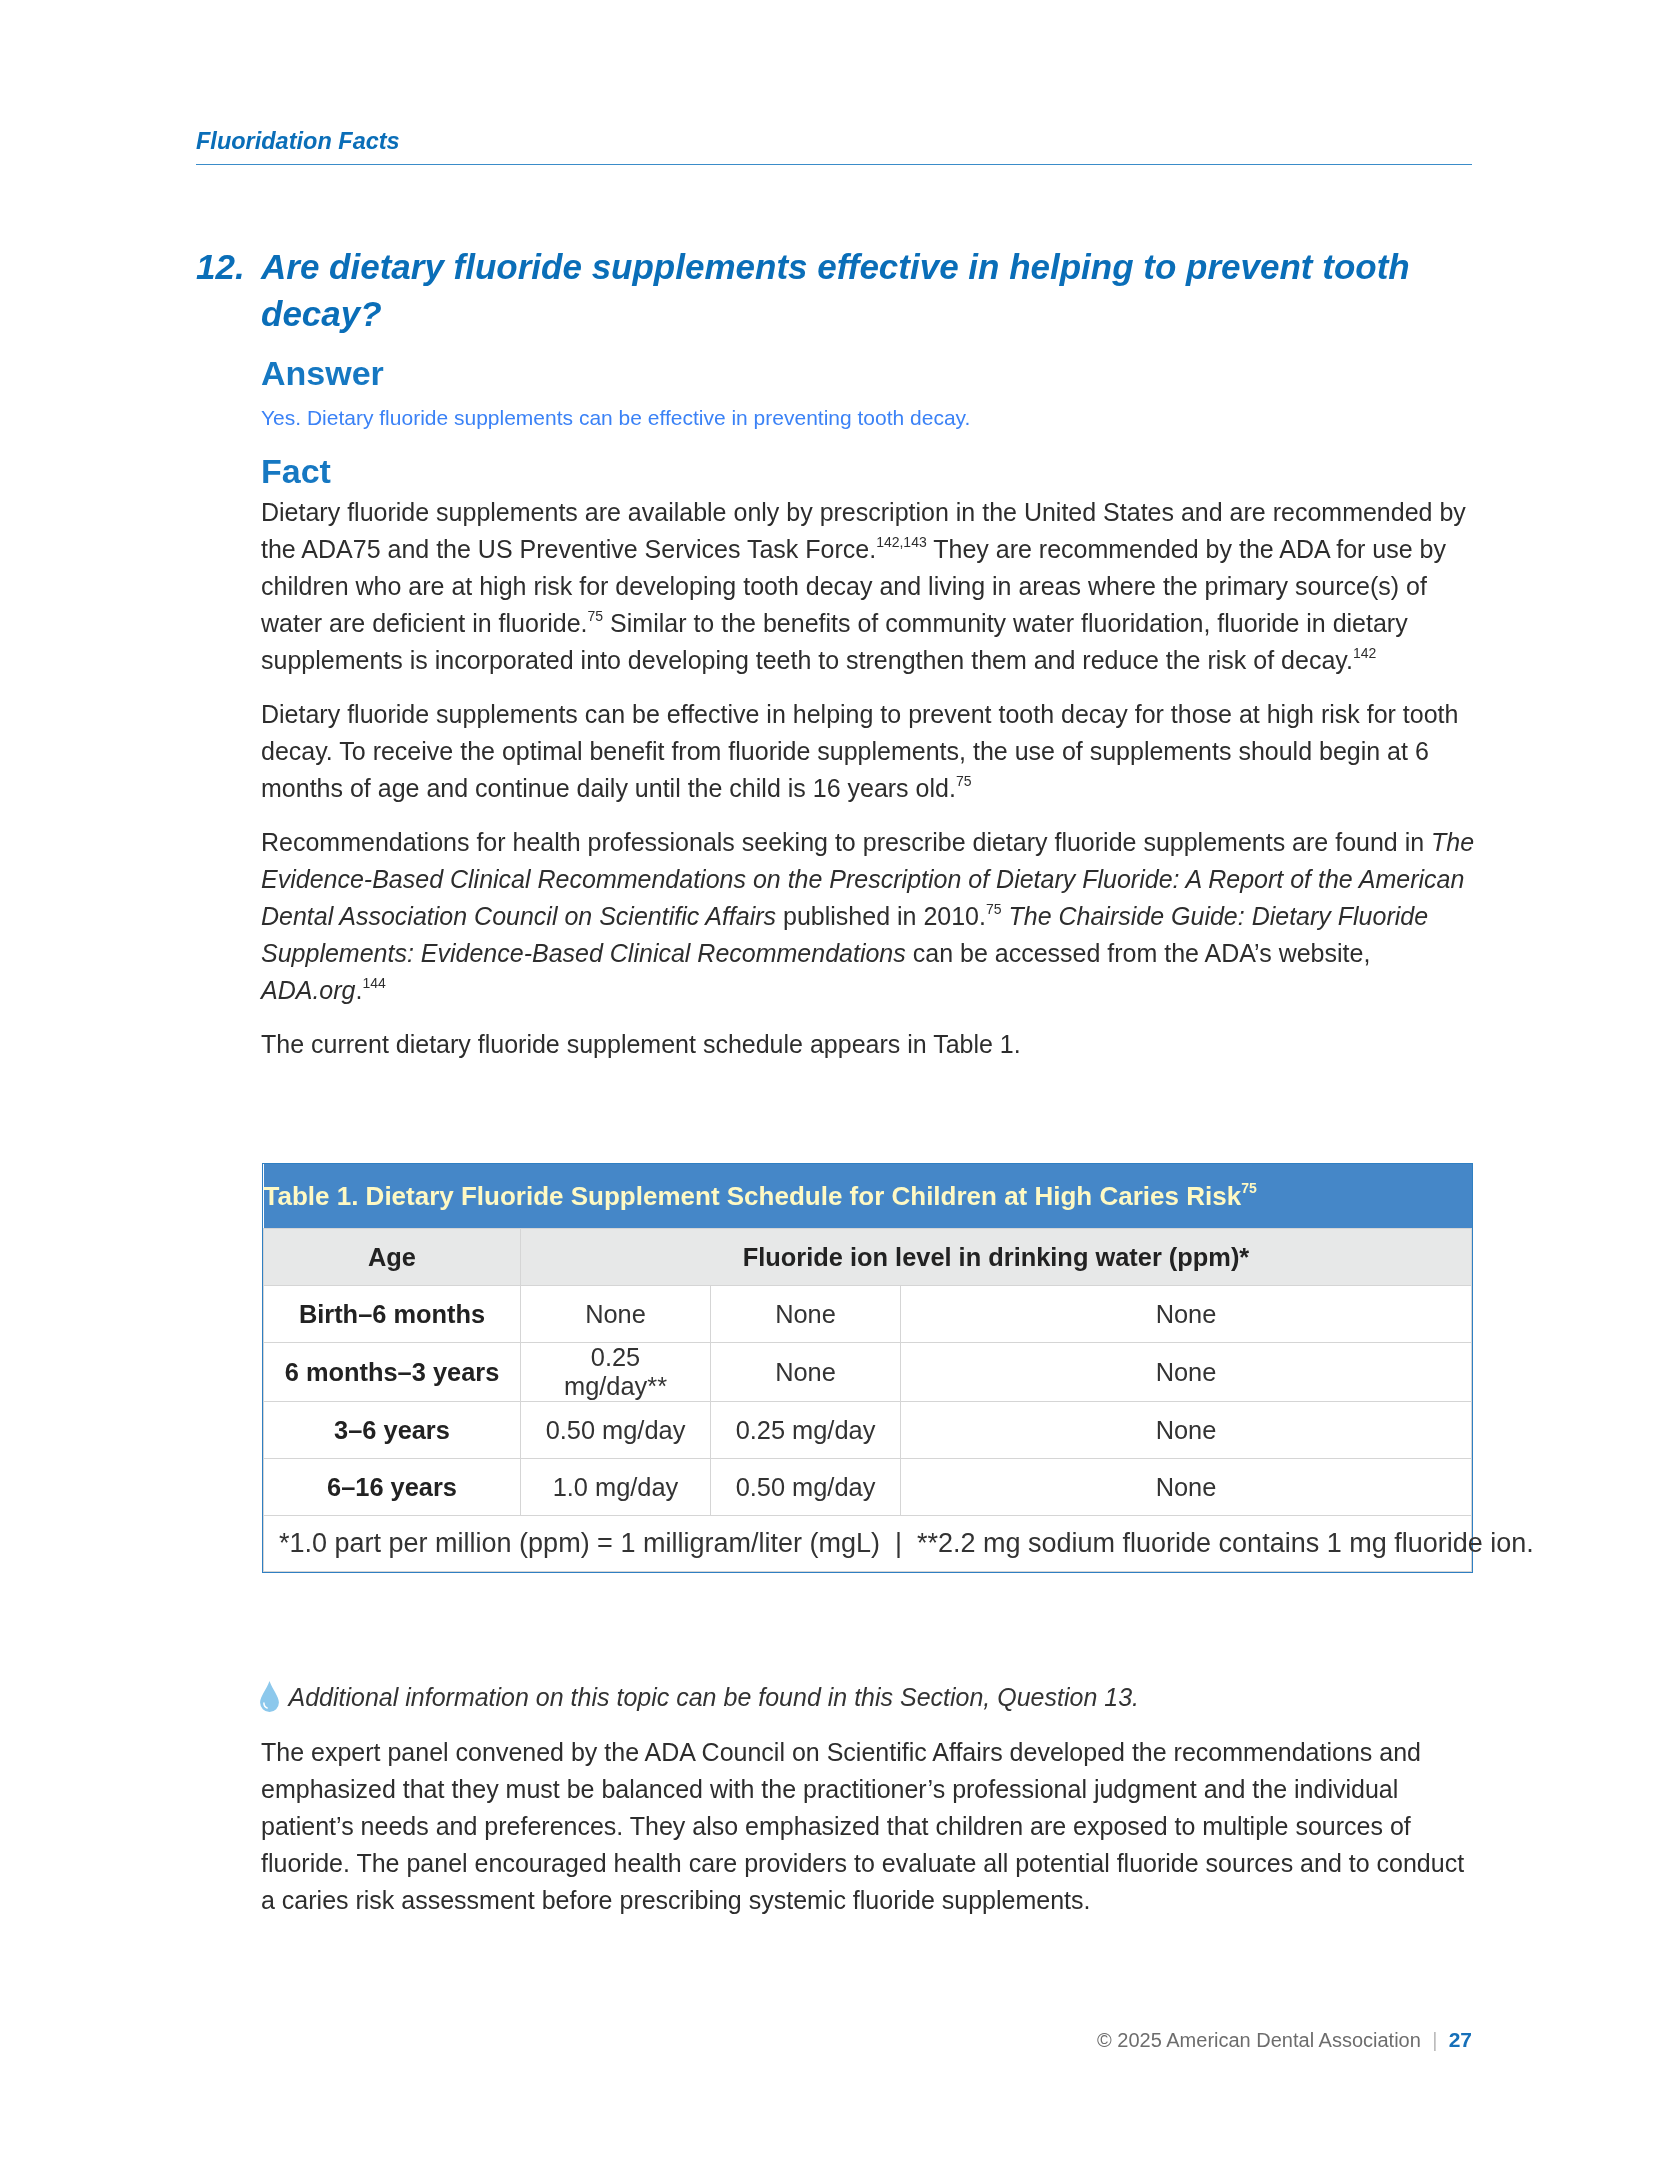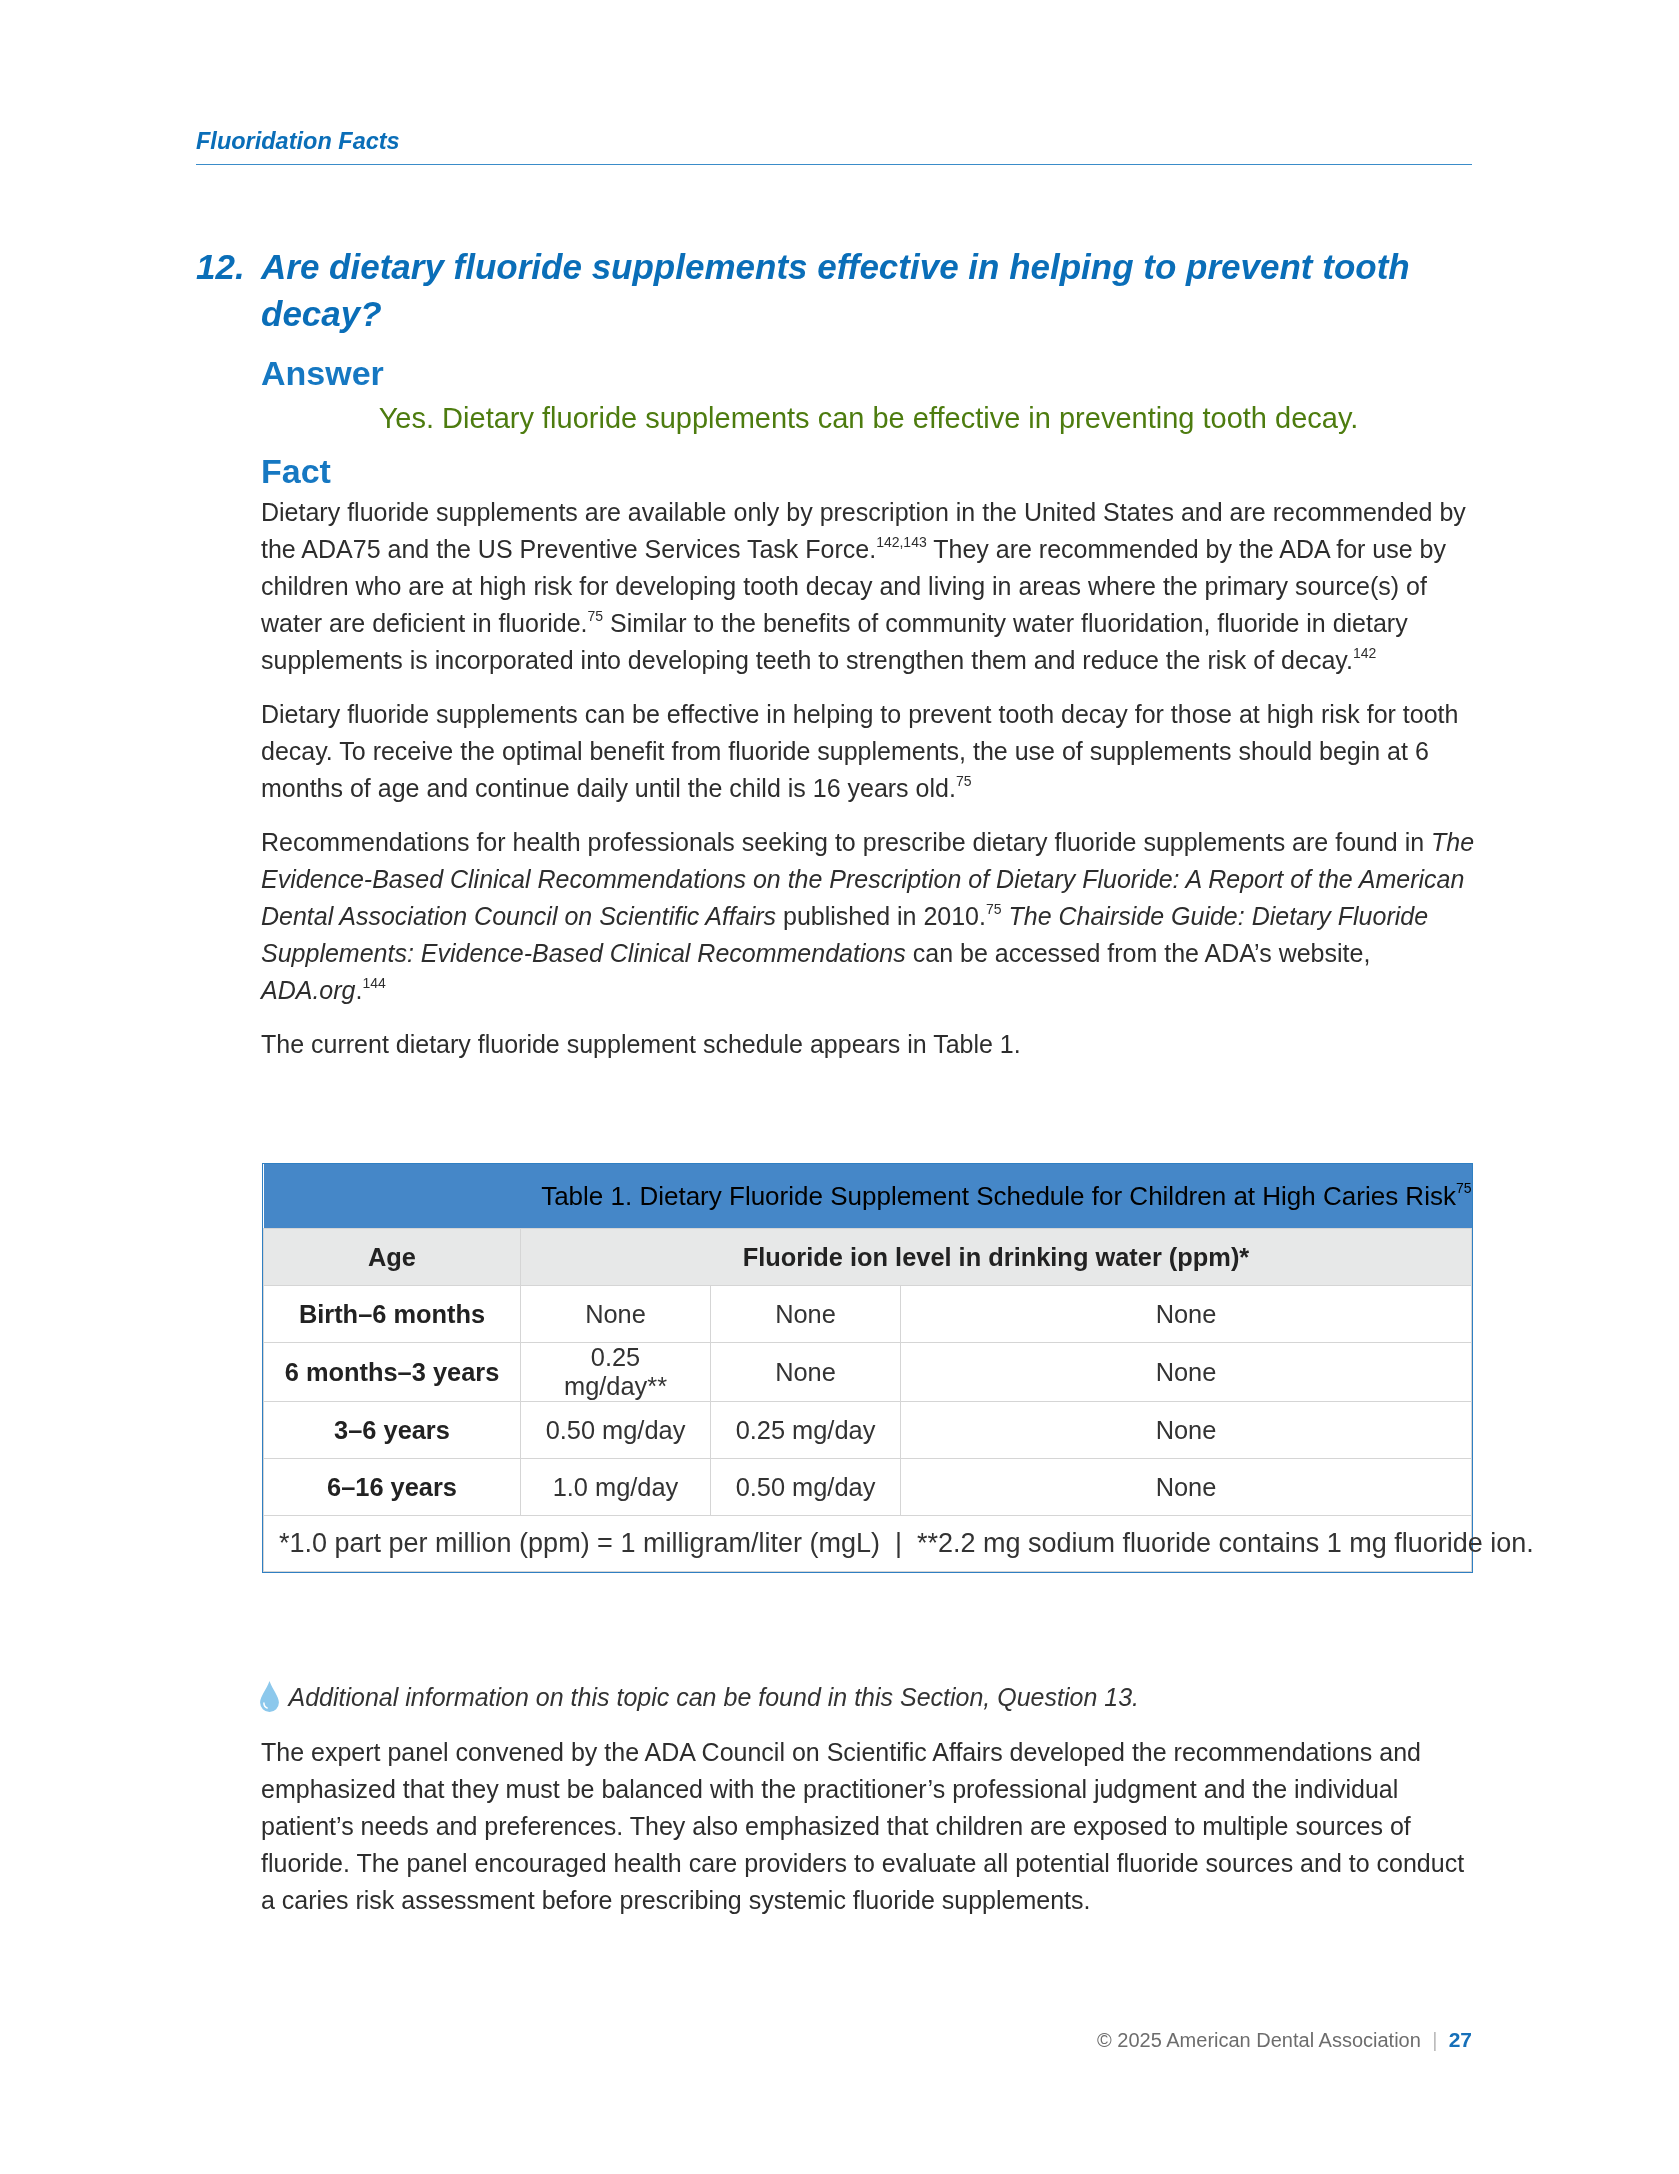--- a/index.html
+++ b/index.html
@@ -4,26 +4,26 @@
 <style>
   html, body { margin:0; padding:0; background:#ffffff; }
   body { width:1680px; height:2174px; position:relative; font-family:"Liberation Sans", sans-serif; color:#2b2b2b; overflow:hidden; }
   .running-head { position:absolute; left:196px; width:1276px; top:128px; font-weight:bold; font-style:italic; font-size:23.5px; color:#0a6eb8; }
   .head-rule { position:absolute; left:196px; width:1276px; top:164px; height:0; border-top:1.9px solid #3a8cc9; }
   .q-title { position:absolute; left:196px; top:243px; width:1224px; font-weight:bold; font-size:35px; line-height:47px; color:#0a6eb8; }
   .q-title .num { position:absolute; left:0; top:0; }
   .q-title .txt { display:block; margin-left:65px; }
   .content { position:absolute; left:261px; width:1215px; top:351px; }
   .h-label { font-size:34px; color:#1678c2; line-height:45px; margin:0; }
-  .answer-text { font-size:29px; color:#4d7c0f; line-height:36px; margin:3.8px 0 13px 0;text-align:center; }
+  .answer-text { font-size:21px; color:#3b82f6; line-height:36px; margin:3.8px 0 13px 0; }
   p.body { font-size:25px; line-height:37px; margin:0 0 17px 0; color:#2d2d2d; }
   sup { font-size:14px; line-height:0; position:relative; top:-1.9px; vertical-align:super; }
   .table-wrap { position:absolute; left:262px; top:1163px; width:1211px; border:1.9px solid #2f7fc2; box-sizing:border-box; }
   table { border-collapse:collapse; width:100%; table-layout:fixed; }
-  .tbl-caption { background:#4587c8; color:#000000; font-weight:normal; font-size:26px; text-align:right; height:64px; }
+  .tbl-caption { background:#4587c8; color:#fef9c3; font-weight:bold; font-size:26px; text-align:left; height:64px; }
   th, td { border:1.9px solid #d5d5d5; font-size:25.4px; padding:0 15px; height:56px; text-align:center; }
   tr.hdr th { background:#e7e8e8; font-weight:bold; color:#222; }
   tr.sub th { background:#ffffff; font-weight:bold; color:#222; }
   td.age { font-weight:bold; color:#222; }
   td.val { color:#333; }
   td.foot { font-size:27px; color:#333; height:55px; }
   .caption-row td { border:none; padding:0; }
   .note { position:absolute; left:259px; top:1678px; font-size:25px; font-style:italic; color:#333; line-height:38px; }
   .note .drop { display:inline-block; width:21px; height:32px; vertical-align:-5.6px; margin-right:8.5px; }
   .after { position:absolute; left:261px; top:1734px; width:1215px; }

